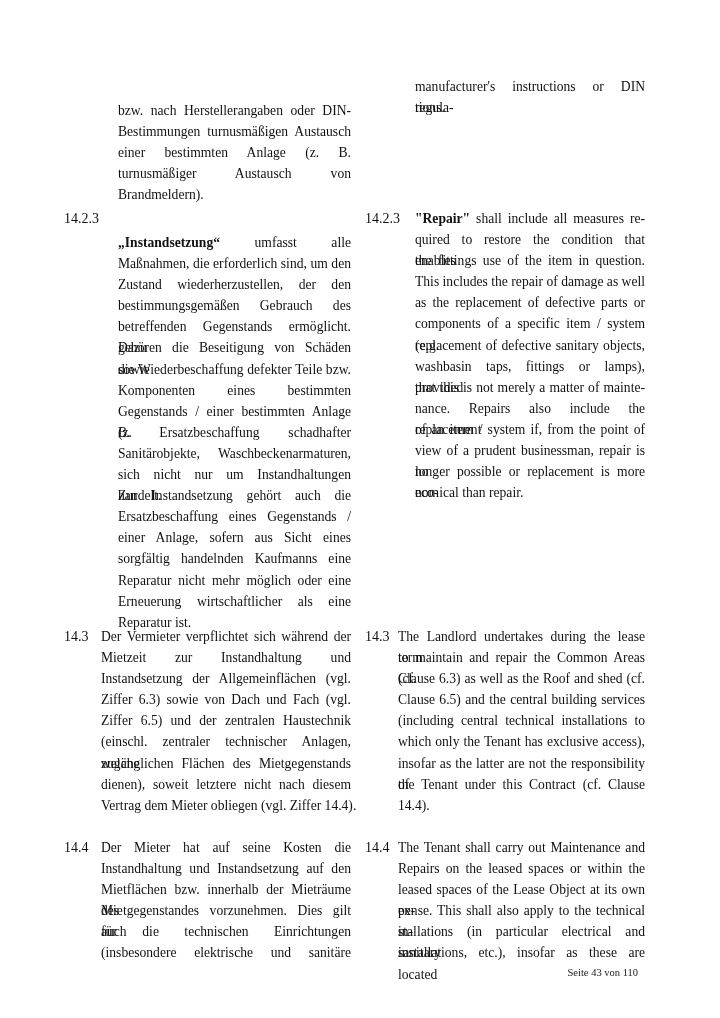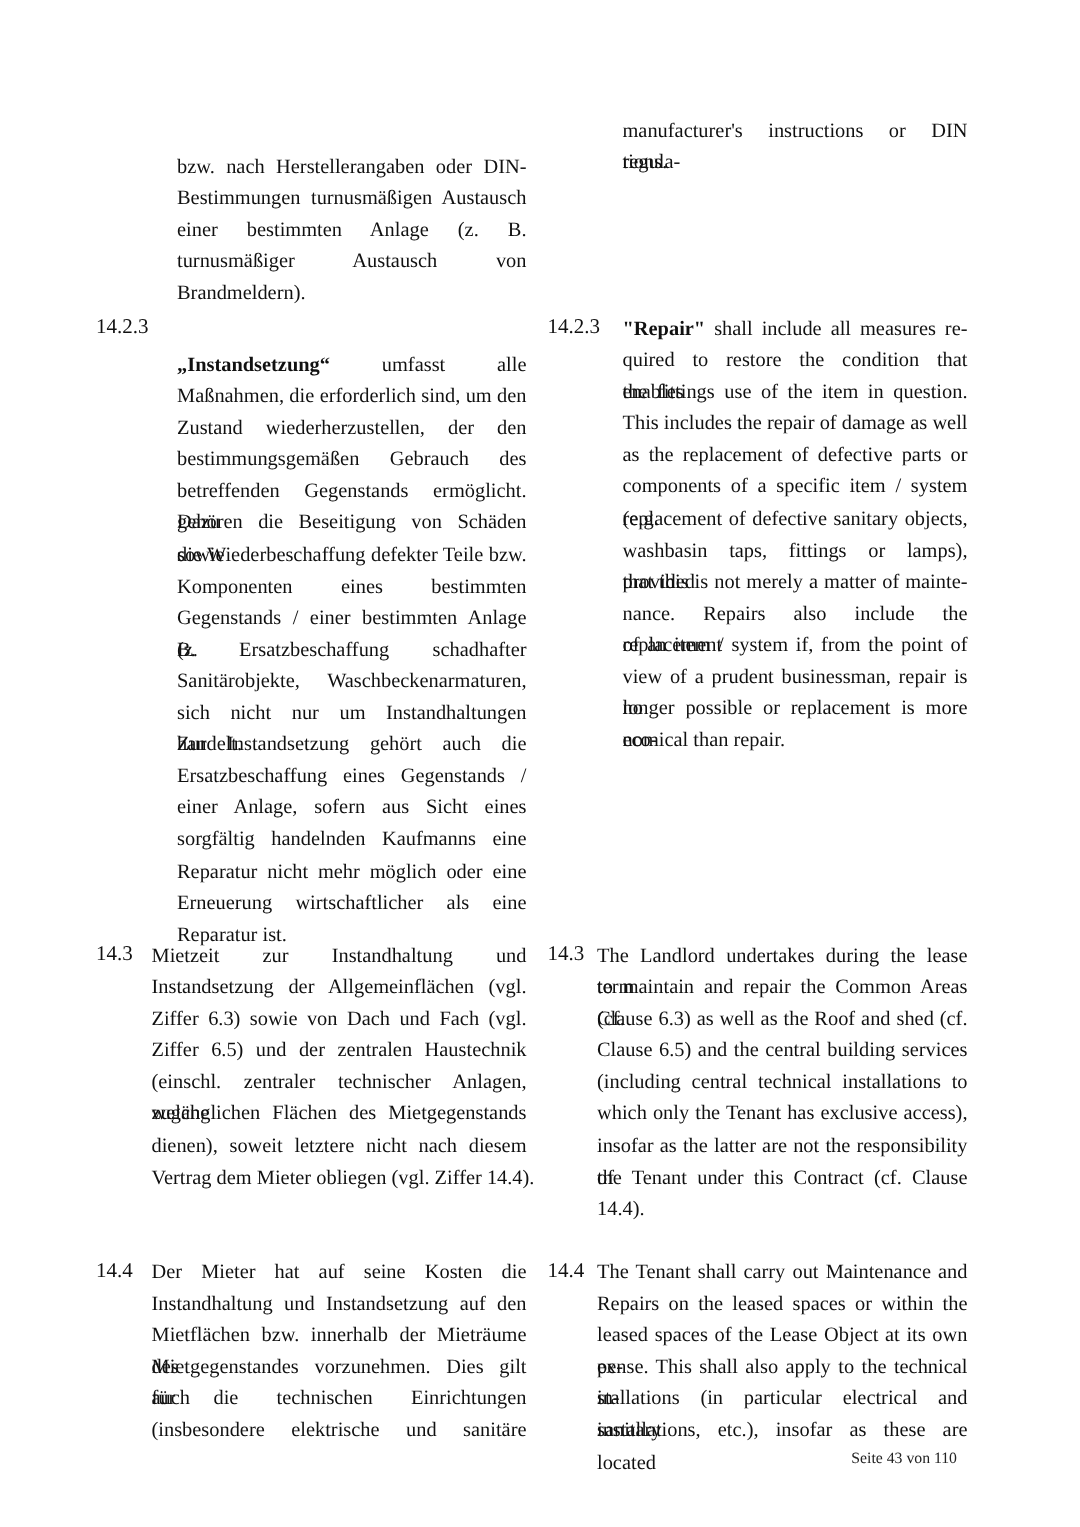--- a/index.html
+++ b/index.html
@@ -70,20 +70,21 @@
     <span class="line just">that this is not merely a matter of mainte-</span>
     <span class="line just">nance. Repairs also include the replacement</span>
     <span class="line just">of an item / system if, from the point of</span>
     <span class="line just">view of a prudent businessman, repair is no</span>
     <span class="line just">longer possible or replacement is more eco-</span>
     <span class="line">nomical than repair.</span>
   </div>
 
   <div class="num" style="left:64px; top:626px;">14.3</div>
   <div class="txt" style="left:101px; top:626px; width:250px;">
+    <span class="line just">Der Vermieter verpflichtet sich während der</span>
     <span class="line just">Mietzeit zur Instandhaltung und</span>
     <span class="line just">Instandsetzung der Allgemeinflächen (vgl.</span>
     <span class="line just">Ziffer 6.3) sowie von Dach und Fach (vgl.</span>
     <span class="line just">Ziffer 6.5) und der zentralen Haustechnik</span>
     <span class="line just">(einschl. zentraler technischer Anlagen, welche</span>
     <span class="line just">zugänglichen Flächen des Mietgegenstands</span>
     <span class="line just">dienen), soweit letztere nicht nach diesem</span>
     <span class="line">Vertrag dem Mieter obliegen (vgl. Ziffer 14.4).</span>
   </div>
   <div class="num" style="left:365px; top:626px;">14.3</div>

